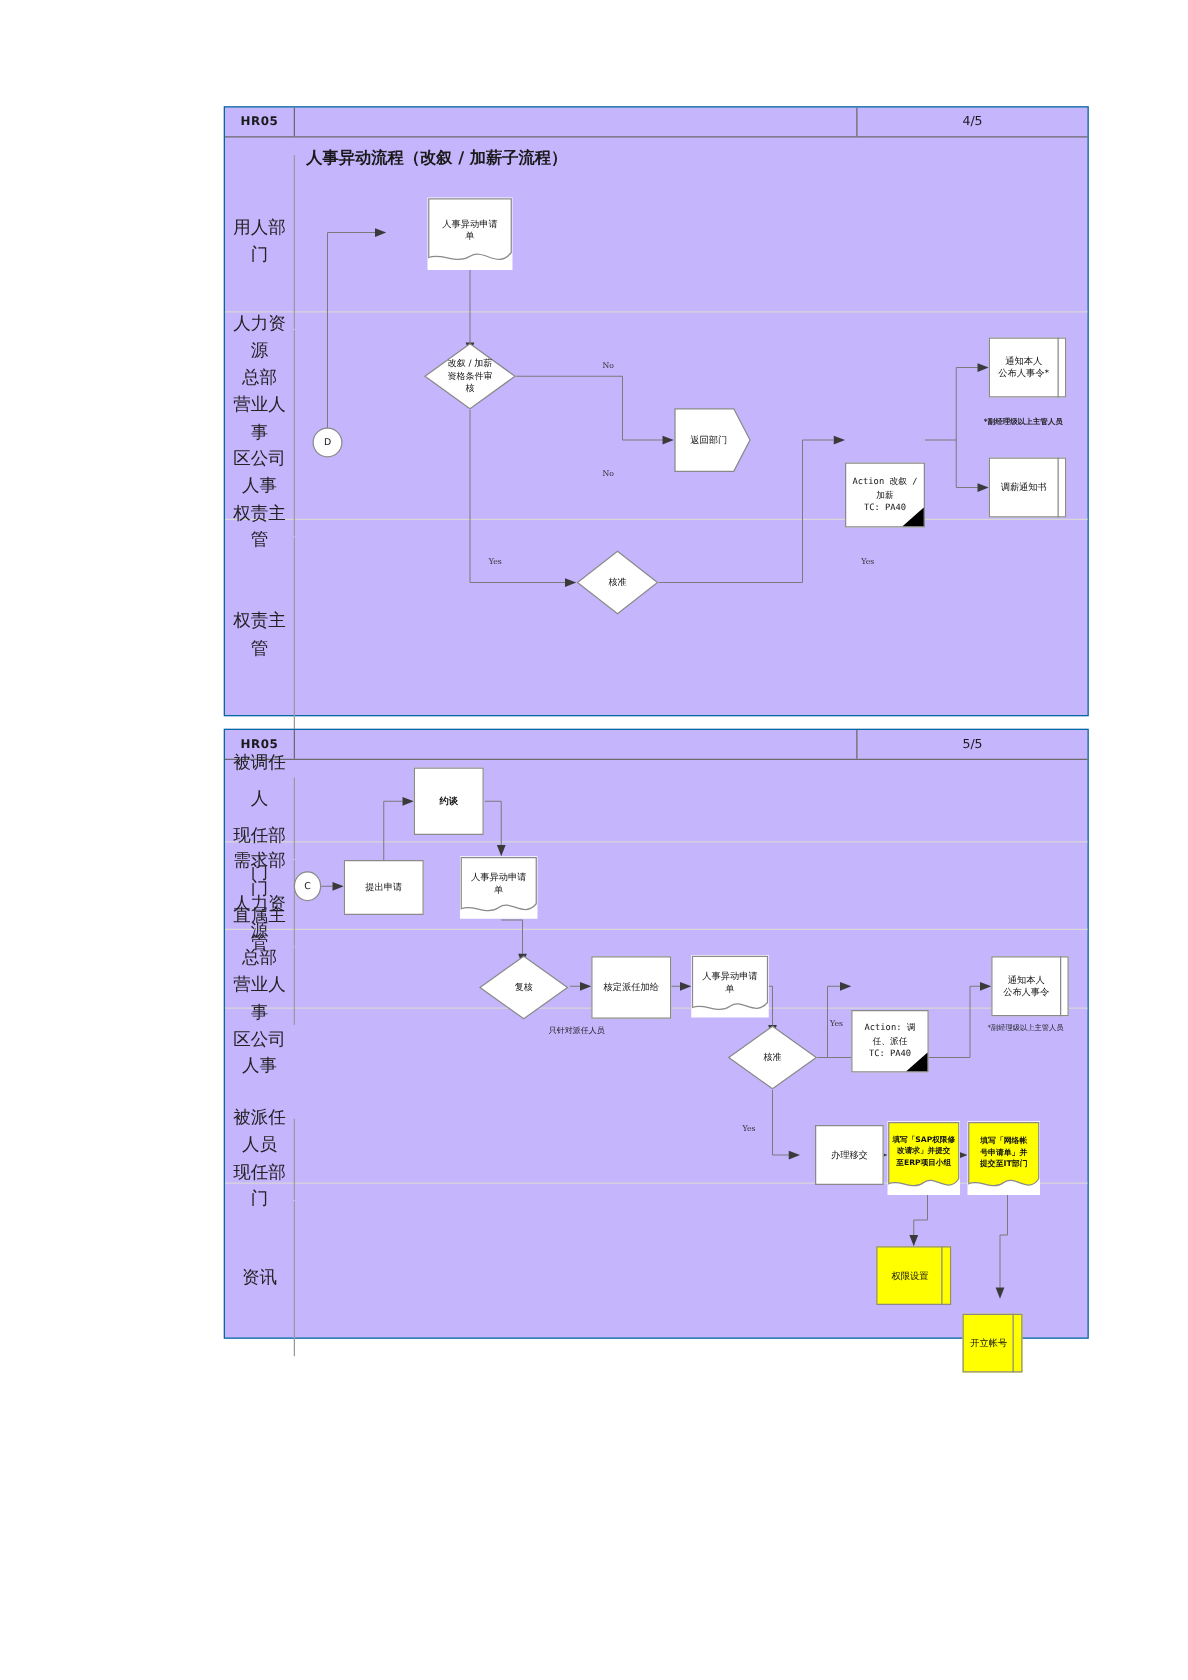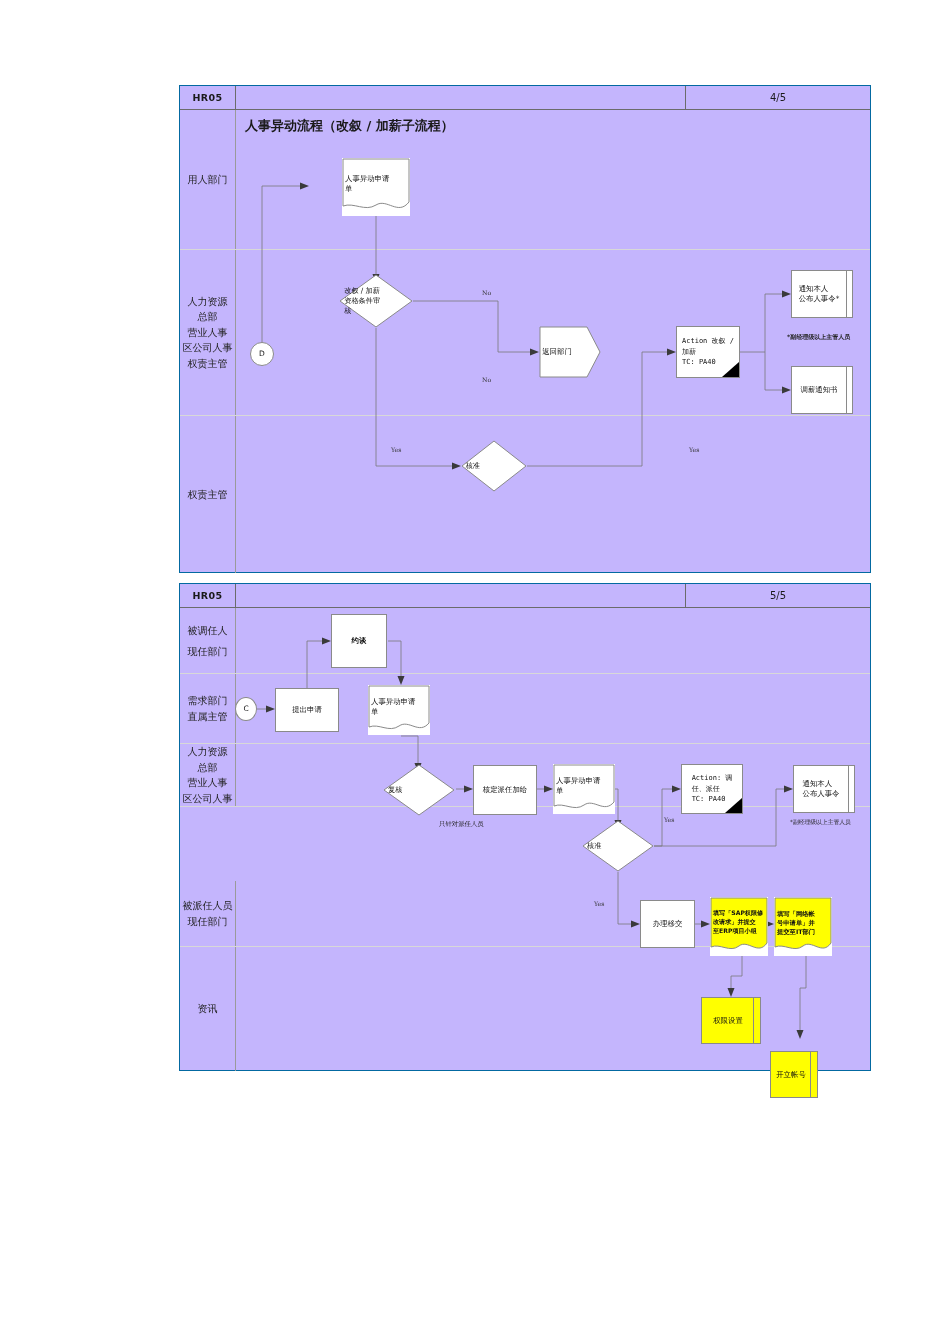--- a/index.html
+++ b/index.html
@@ -26,29 +26,29 @@
        display:flex;align-items:center;padding-left:8px;
        font-size:13px;font-weight:bold;box-sizing:border-box;margin-top:28px;}
   .hdr-sep{position:absolute;right:184px;top:0;width:1px;height:23px;background:#6b6b6b;}
   .hdr-page{position:absolute;right:0;top:0;width:184px;height:23px;
        display:flex;align-items:center;justify-content:center;font-size:10px;}
 
   
   .lane{position:absolute;left:0;width:100%;box-sizing:border-box;
         border-bottom:1px solid #d8d8d8;}
   .lane.last{border-bottom:none;}
-  .lane-label{position:absolute;left:0;top:0;width:56px;height:100%;
+  .lane-label{position:absolute;left:0;top:14px;width:56px;height:100%;
         border-right:1px solid #9a9a9a;box-sizing:border-box;
         display:flex;flex-direction:column;align-items:center;justify-content:center;
-        font-size:10px;line-height:1.55;text-align:center;color:#222;}
+        font-size:14px;line-height:1.55;text-align:center;color:#222;}
   .lane-canvas{position:absolute;left:56px;top:0;right:0;height:100%;}
 
   
   .node{position:absolute;box-sizing:border-box;display:flex;align-items:center;
-        justify-content:center;text-align:left;font-size:7.4px;line-height:1.35;
+        justify-content:center;text-align:center;font-size:7.4px;line-height:1.35;
         color:#111;z-index:5;}
   .proc{border:1px solid #8a8a8a;background:#fff;}
 
   
   .doc{background:#fff;}
   .doc > .dtxt{position:relative;z-index:2;width:100%;padding:0 3px;box-sizing:border-box;
         transform:translateY(-14%);}
   .doc > svg{position:absolute;left:0;top:0;width:100%;height:100%;z-index:1;}
 
   
@@ -56,21 +56,21 @@
   .dia > svg{position:absolute;left:0;top:0;width:100%;height:100%;z-index:1;}
   .dia > .dtxt{position:relative;z-index:2;width:86%;font-size:7.2px;}
 
   
   .flag{background:transparent;}
   .flag > svg{position:absolute;left:0;top:0;width:100%;height:100%;z-index:1;}
   .flag > .dtxt{position:relative;z-index:2;width:80%;transform:translateX(-6%);}
 
   
   .action{border:1px solid #8a8a8a;background:#fff;
-          font-family:"DejaVu Sans Mono","Liberation Mono",monospace;font-size:7px;line-height:1.5;}
+          font-family:"DejaVu Sans Mono","Liberation Mono",monospace;font-size:7px;line-height:1.5;margin-top:44px;}
   .action .corner{position:absolute;right:0;bottom:0;width:0;height:0;
           border-left:17px solid transparent;border-bottom:15px solid #000;}
 
   
   .mdoc{border:1px solid #8a8a8a;background:#fff;}
   .mdoc .rule{position:absolute;right:5px;top:-1px;bottom:-1px;width:1px;background:#8a8a8a;}
   .mdoc-y{border:1px solid #8a8a8a;background:#ffff00;}
   .mdoc-y .rule{position:absolute;right:6px;top:-1px;bottom:-1px;width:1px;background:#8a8a8a;}
   .mdoc .mtxt,.mdoc-y .mtxt{position:relative;transform:translateX(-3px);padding:0 4px;}
 
@@ -356,21 +356,21 @@
 公布人事令</span>
     </div>
 
     <div class="node dia" style="left:402px;top:236px;width:72px;height:52px;">
       <svg viewBox="0 0 72 52" preserveAspectRatio="none">
         <polygon points="36,1 71,26 36,51 1,26" fill="#fff" stroke="#8a8a8a" stroke-width="1"></polygon>
       </svg>
       <div class="dtxt">核准</div>
     </div>
 
-    <div class="node proc" style="left:460px;top:316px;width:55px;height:48px;">
+    <div class="node proc" style="left:472px;top:316px;width:55px;height:48px;">
       <span>办理移交</span>
     </div>
 
     <div class="node doc" style="left:530px;top:313px;width:58px;height:59px;">
       <svg viewBox="0 0 58 59" preserveAspectRatio="none">
         <path d="M1 1 H57 V46 C48 59 38 42 29 49 C20 56 10 46 1 50 Z" fill="#ffff00" stroke="#8a8a8a" stroke-width="1"></path>
       </svg>
       <div class="dtxt" style="font-size: 6.1px; font-weight: bold; line-height: 1.45; transform: translateY(-16%); white-space: pre-line;">填写「SAP权限修
 改请求」并提交
 至ERP项目小组</div>

